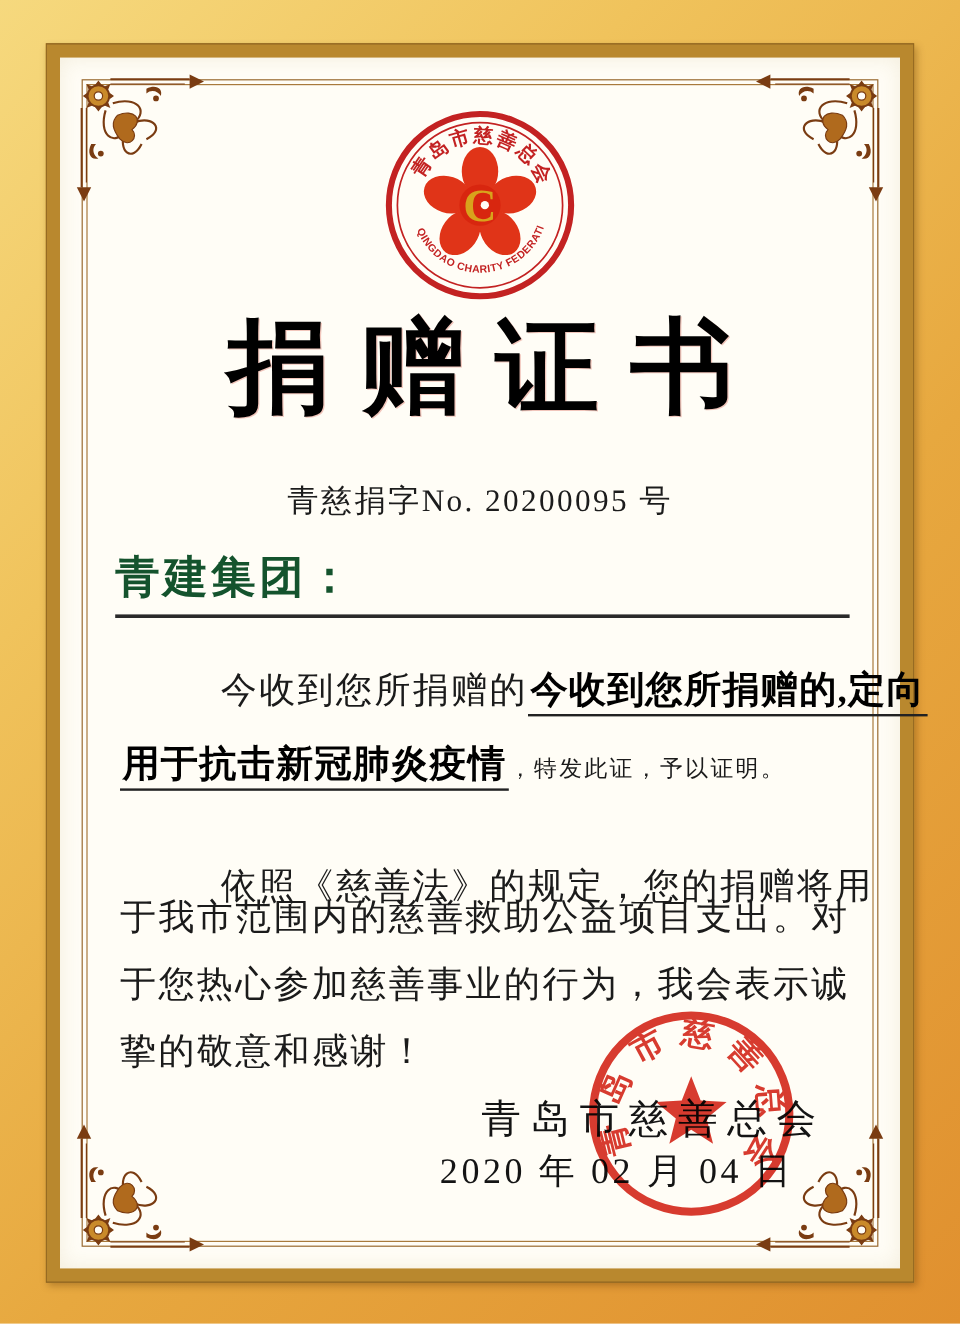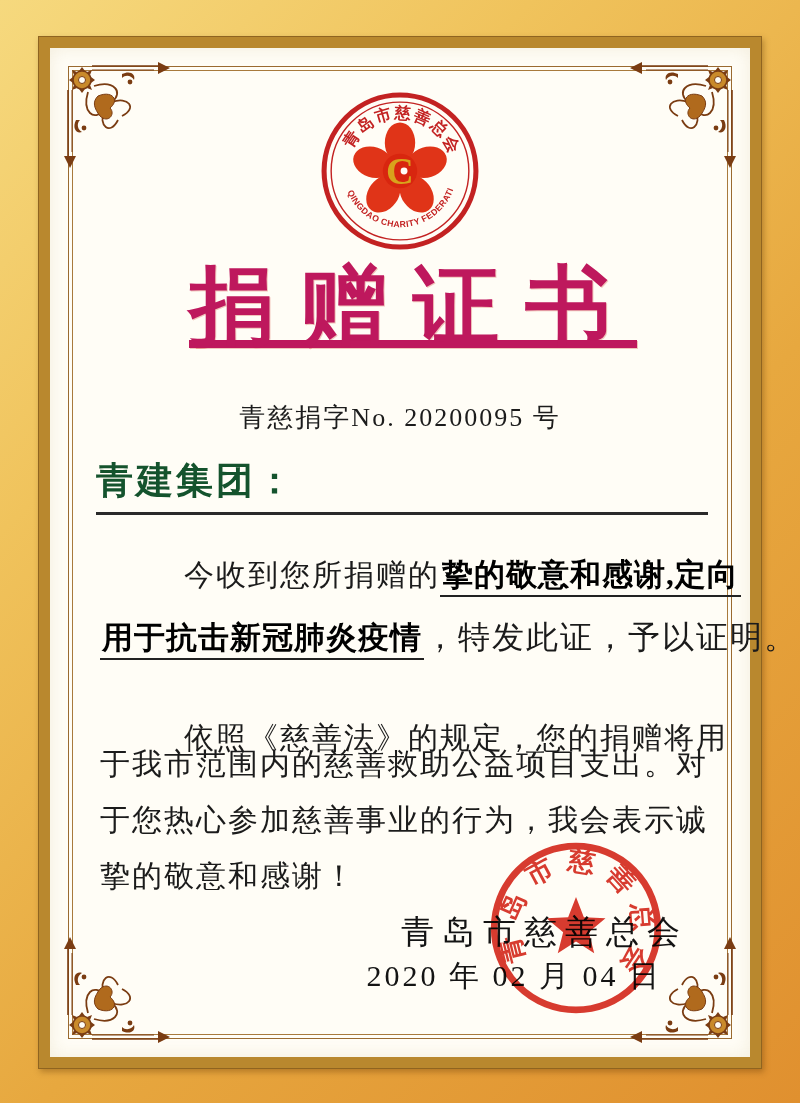--- a/index.html
+++ b/index.html
@@ -24,24 +24,23 @@
   .corner{position:absolute;width:120px;height:120px;}
   .corner.tl{left:8px;top:8px;}
   .corner.tr{right:8px;top:8px;transform:scaleX(-1);}
   .corner.bl{left:8px;bottom:8px;transform:scaleY(-1);}
   .corner.br{right:8px;bottom:8px;transform:scale(-1,-1);}
 
   .logo{position:absolute;left:50%;top:42px;transform:translateX(-50%);width:162px;height:162px;}
 
   .title{
     position:absolute;left:0;right:0;top:200px;text-align:center;
-    font-size:86px;font-weight:700;color:#be185d;
+    font-size:86px;font-weight:700;color:#000000;
     letter-spacing:26px;text-indent:26px;white-space:nowrap;
     text-shadow:1px 1px 0 rgba(200,30,10,.25);
-    text-decoration:underline;
   }
   .serial{
     position:absolute;left:0;right:0;top:352px;text-align:center;
     font-size:26px;color:#1c1c1c;letter-spacing:2px;
   }
   .recipient-row{
     position:absolute;left:46px;top:408px;width:612px;height:56px;
     border-bottom:3px solid #2a2a2a;
   }
   .recipient-row .name{
@@ -140,24 +139,24 @@
 
   <div class="title">捐赠证书</div>
 
   <div class="serial">青慈捐字No. 20200095 号</div>
 
   <div class="recipient-row">
     <span class="name">青建集团：</span>
   </div>
 
   <div class="bodyline" style="top:506px">
-    <span class="indent">今收到您所捐赠的</span><span class="fillin">挚的敬意和感谢,定向</span>
+    <span class="indent">今收到您所捐赠的</span><span class="fillin">今收到您所捐赠的,定向</span>
   </div>
   <div class="bodyline" style="top:568px">
-    <span class="fillin">用于抗击新冠肺炎疫情</span><span style="font-size:32px">，特发此证，予以证明。</span>
+    <span class="fillin">用于抗击新冠肺炎疫情</span><span style="font-size:19px">，特发此证，予以证明。</span>
   </div>
 
   <div class="bodyline indent" style="top:640px">依照《慈善法》的规定，您的捐赠将用</div>
   <div class="bodyline" style="top:752px">于您热心参加慈善事业的行为，我会表示诚</div>
   <div class="bodyline" style="top:696px">于我市范围内的慈善救助公益项目支出。对</div>
   <div class="bodyline" style="top:808px">挚的敬意和感谢！</div>
 
   <div class="sig">青岛市慈善总会</div>
   <div class="dateline">2020 年 02 月 04 日</div>
 

